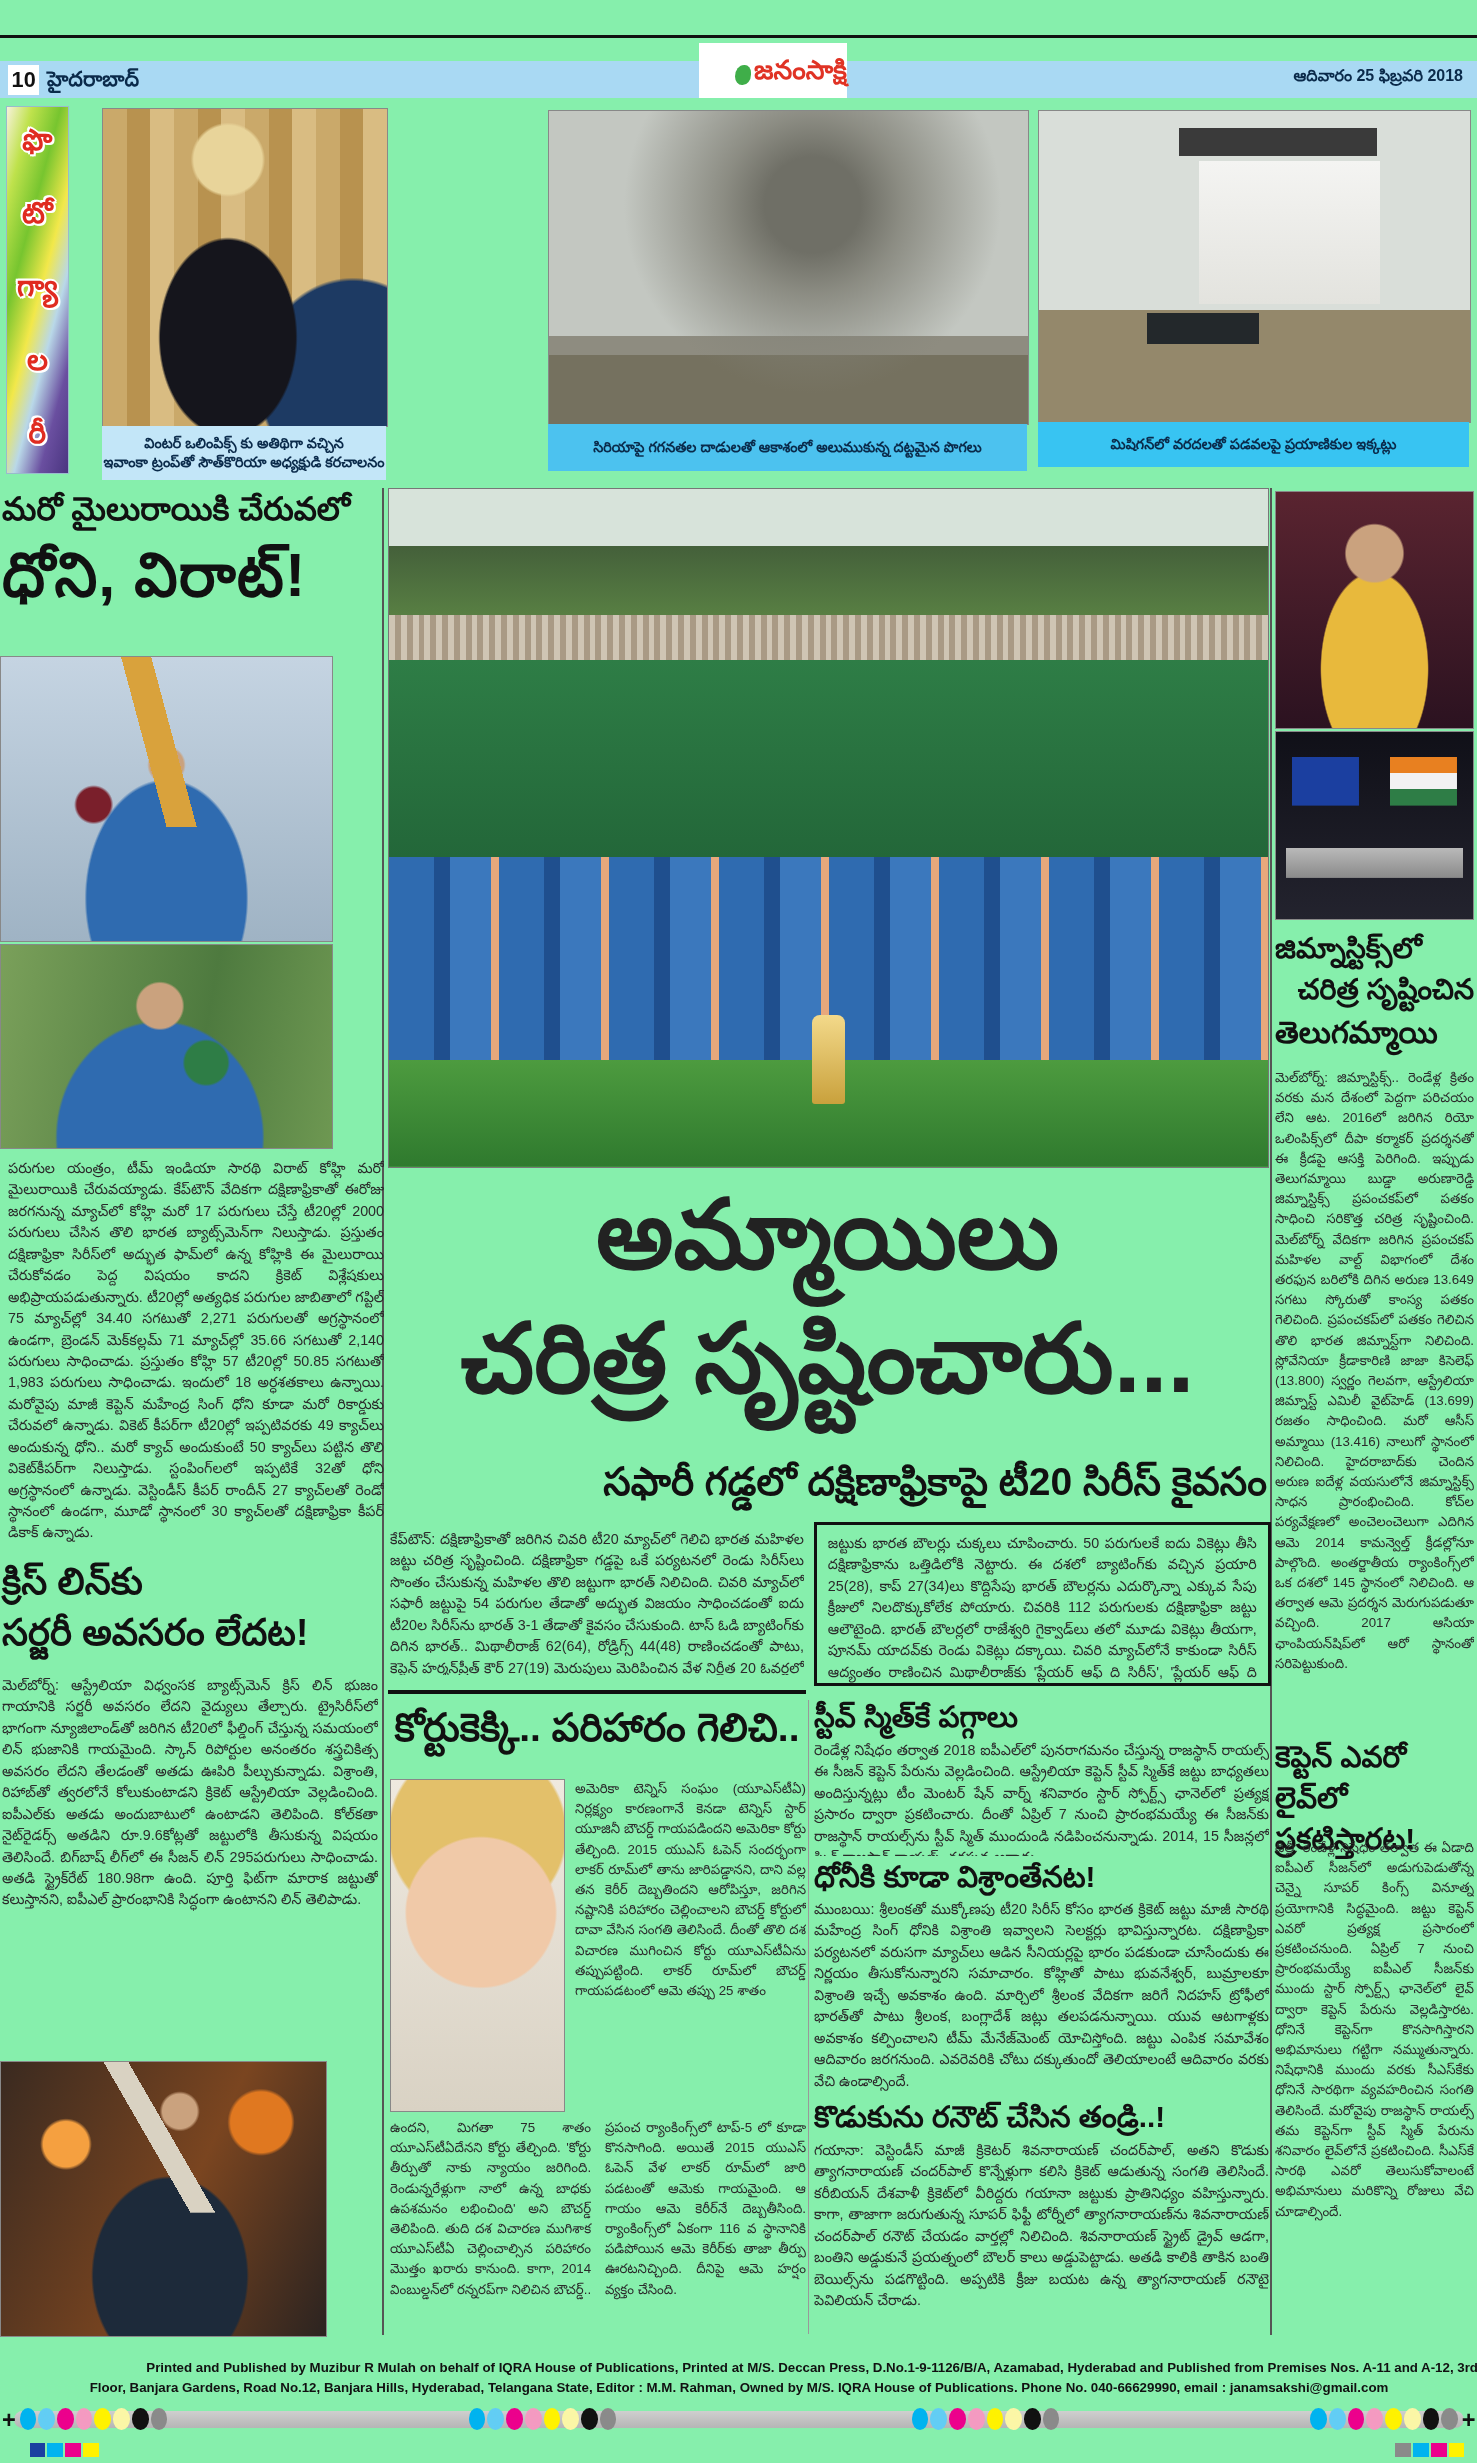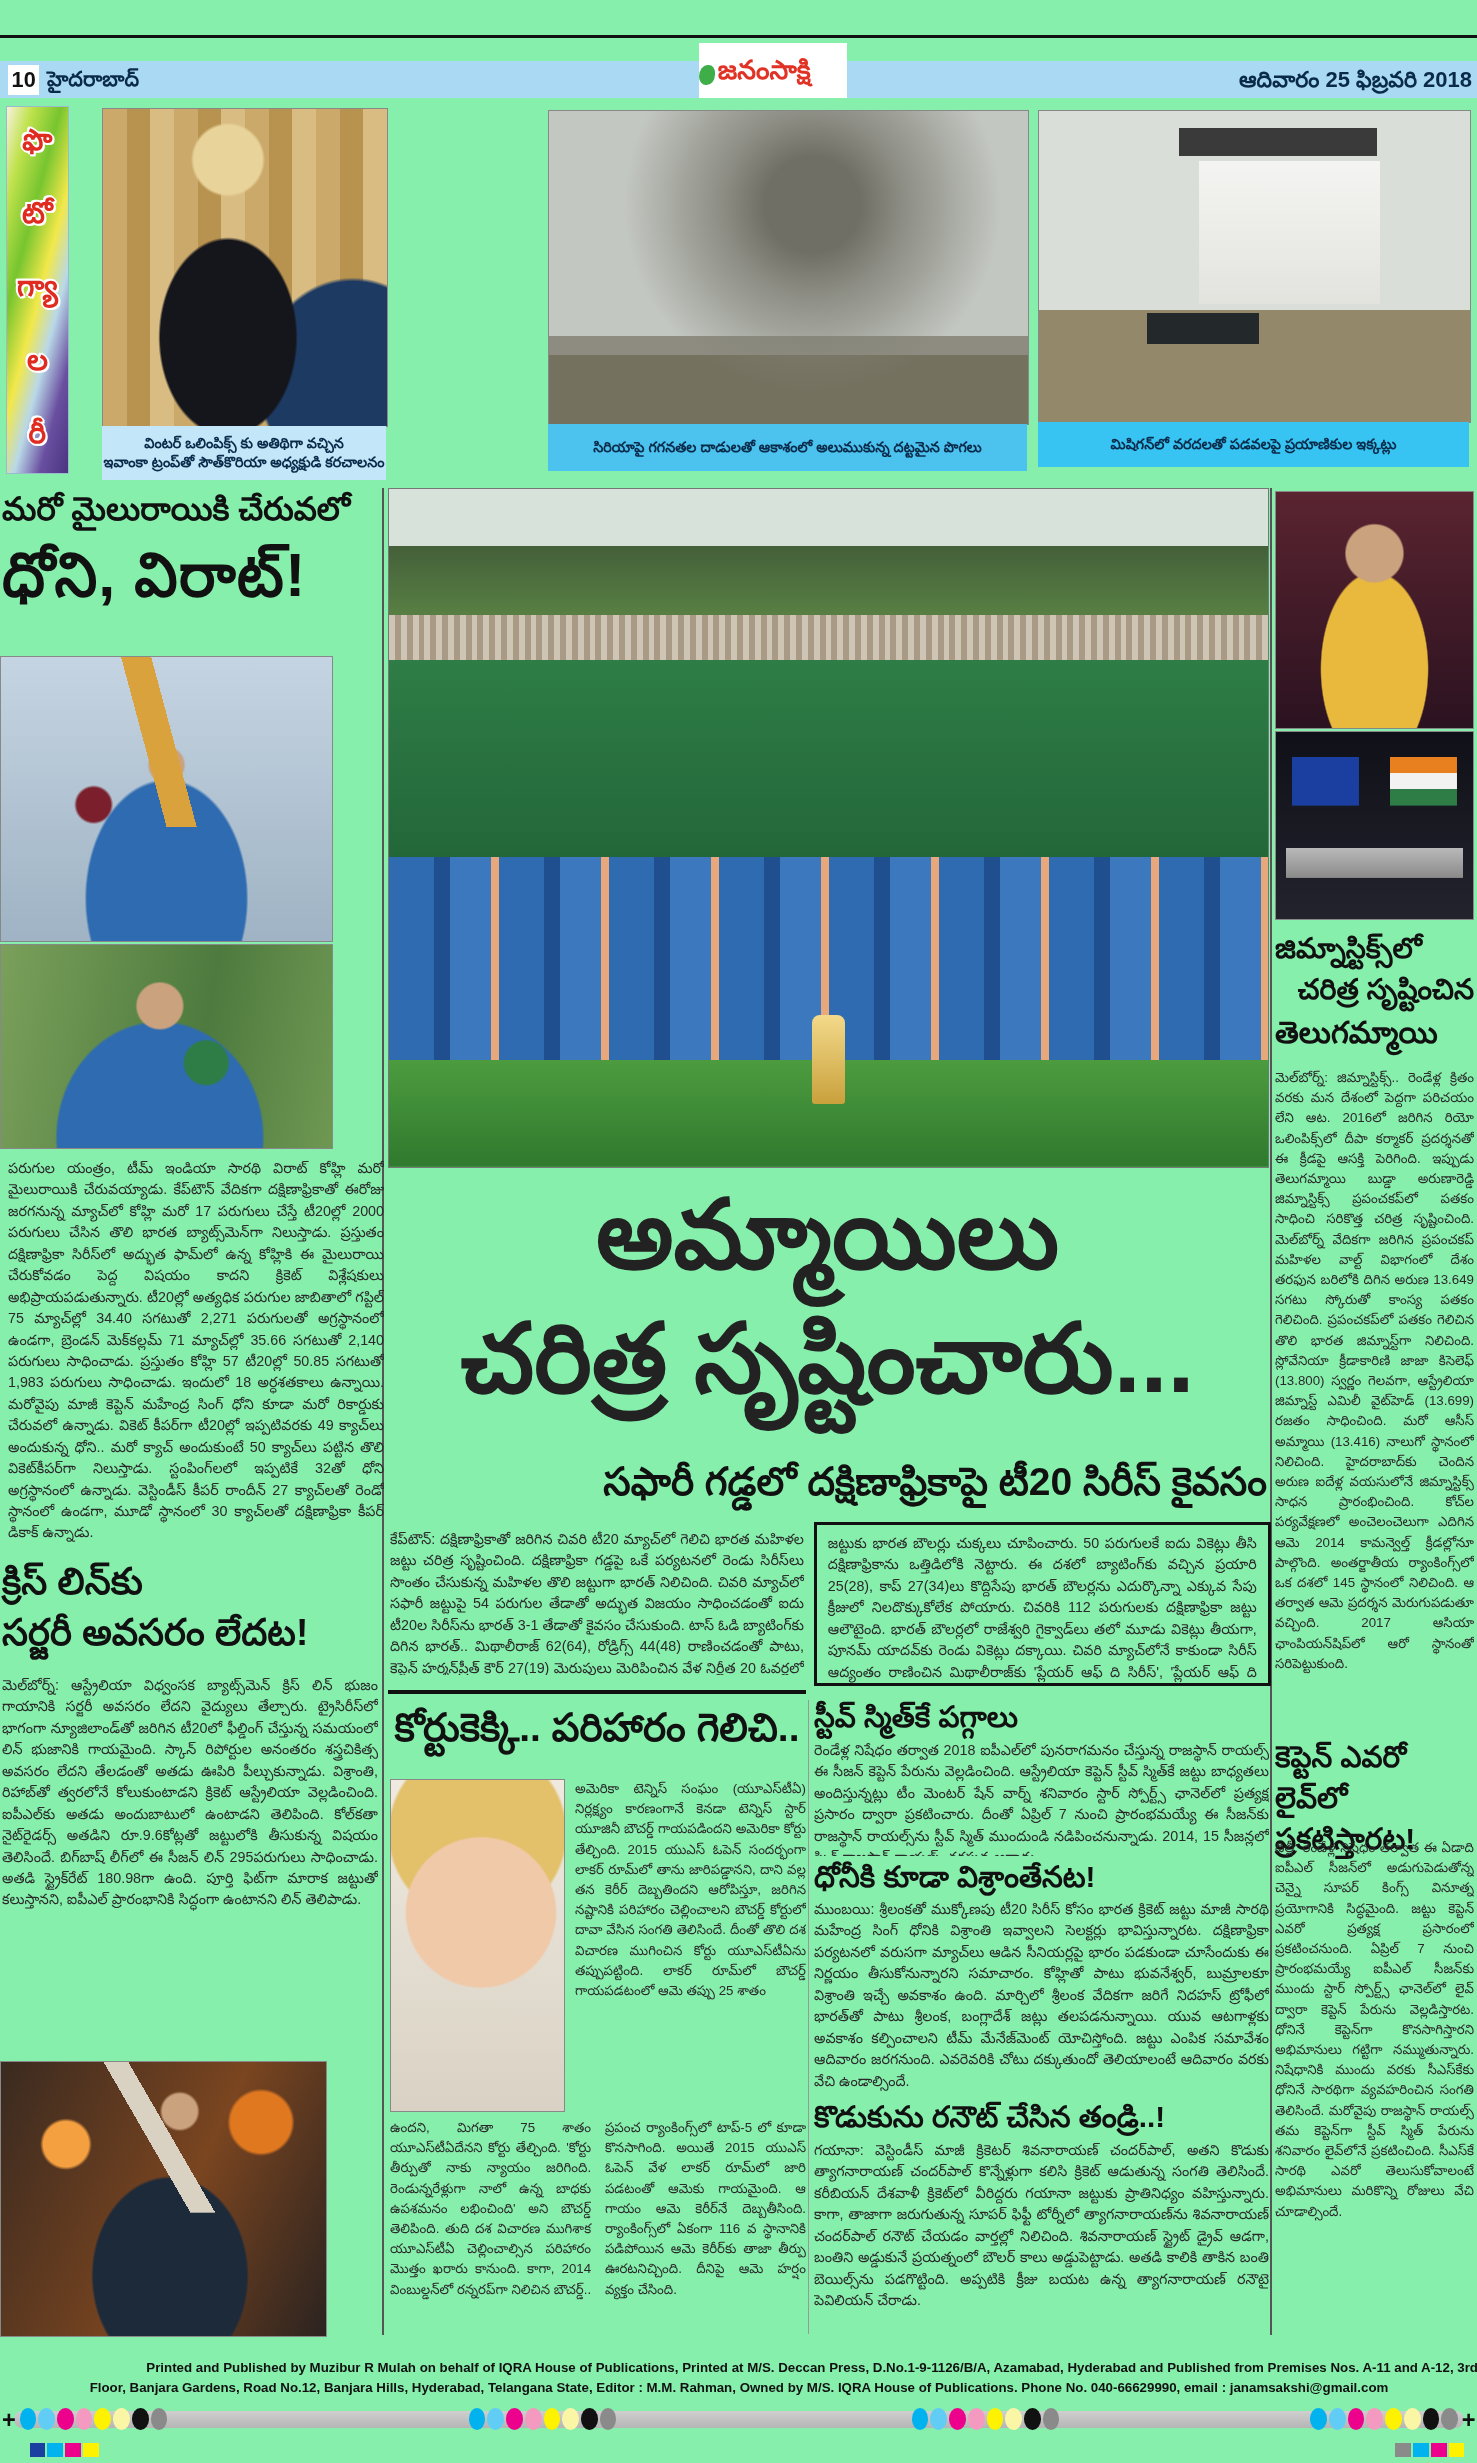--- a/index.html
+++ b/index.html
@@ -10,22 +10,22 @@
   .body-text{font-size:14.3px;line-height:1.5;text-align:justify;overflow:hidden;color:#2a2a2a;}
   .small-text{font-size:13.3px;line-height:1.52;text-align:justify;overflow:hidden;color:#2a2a2a;}
   .headline{font-weight:bold;color:#111;}
   .rule-v{width:2px;background:#555;}
   .rule-h{height:3px;background:#111;}
   
   #header-bar{left:0;top:61px;width:1478px;height:37px;background:#a9d9f3;}
   #page-num{left:7.9px;top:65px;width:31.5px;height:29.6px;background:#fff;color:#111;font-weight:bold;
             font-size:21.7px;text-align:center;line-height:29.6px;}
   #city{left:47px;top:67px;font-size:20.7px;font-weight:bold;}
-  #date{right:22px;top:67px;font-size:22px;font-weight:bold;}
-  #logo{left:699px;top:43px;width:148px;height:55px;background:#fff;text-align:left;}
+  #date{right:31px;top:67px;font-size:16px;font-weight:bold;}
+  #logo{left:699px;top:43px;width:148px;height:55px;background:#fff;text-align:right;}
   #logo .txt{font-size:26.6px;font-weight:bold;color:#e03325;line-height:55px;}
   #logo .leaf{display:inline-block;width:15.8px;height:19.7px;background:#3fae49;border-radius:60% 40% 55% 45%;
               vertical-align:middle;margin-right:3px;}
   
   #gallery-banner{left:5.9px;top:106px;width:61px;height:366px;
      background:linear-gradient(105deg,#f7f2da 0%,#bfe24c 16%,#77c52f 34%,#f2e84a 52%,#b9d8e8 66%,#6a4fa0 82%,#4a3580 100%);
      display:flex;flex-direction:column;justify-content:space-around;align-items:center;border:1px solid #9bc;}
   #gallery-banner span{font-size:29.6px;font-weight:bold;color:#e02b20;
      text-shadow:-2px 0 #fff,2px 0 #fff,0 -2px #fff,0 2px #fff,-2px -2px #fff,2px 2px #fff;}
   .caption{font-weight:bold;font-size:14.3px;color:#0a2a4a;text-align:center;display:flex;

